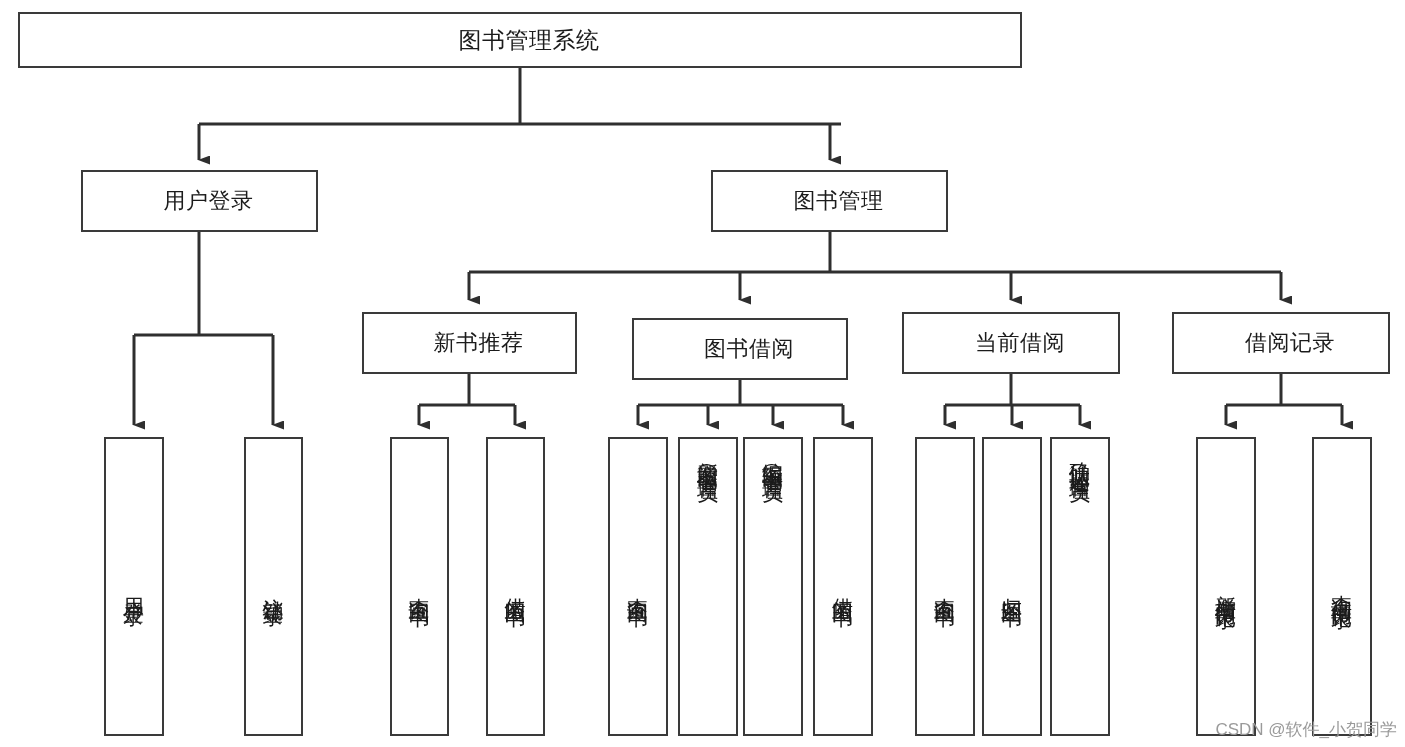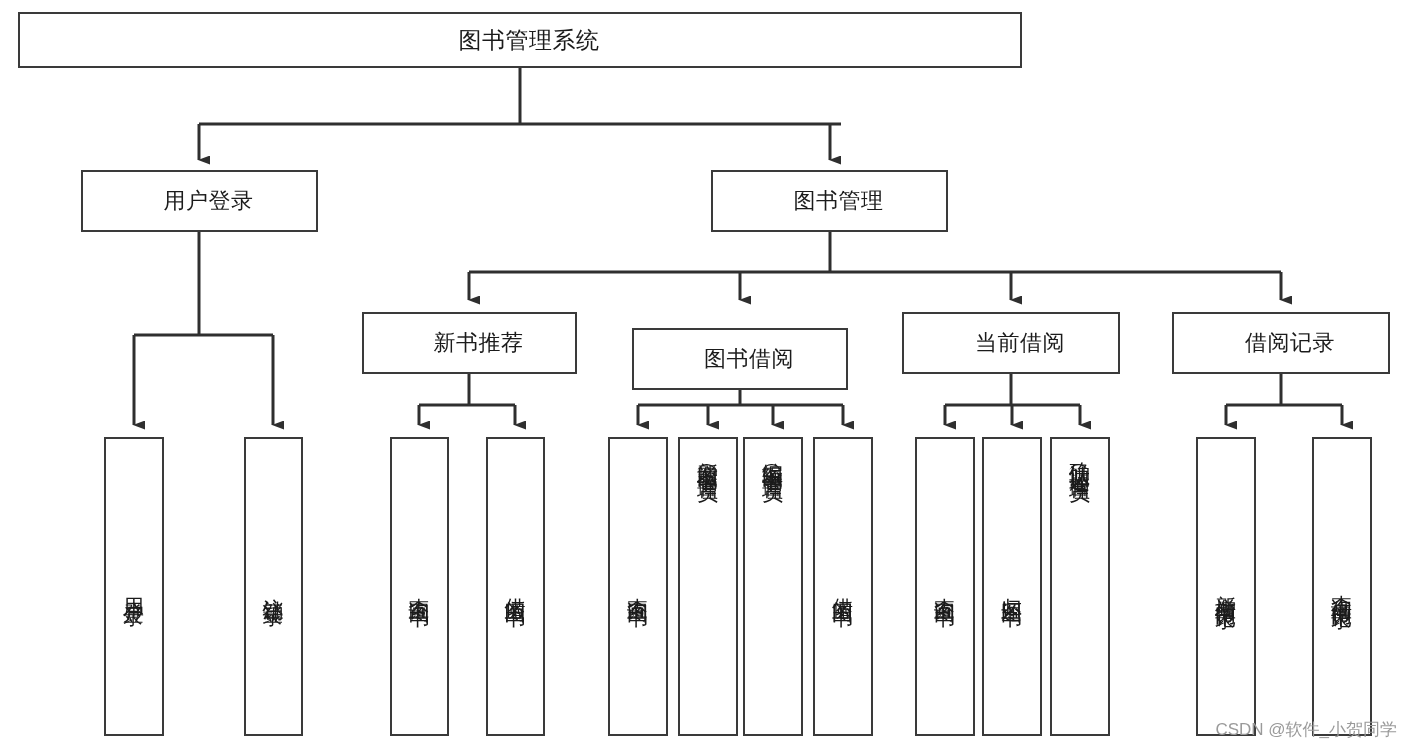--- a/index.html
+++ b/index.html
@@ -147,21 +147,21 @@
   </div>
 
   <div class="node h" style="left:362px; top:312px; width:215px; height:62px;">
     <span class="hlabel">新书推荐</span>
   </div>
 
   <div class="node h" style="left:711px; top:170px; width:237px; height:62px;">
     <span class="hlabel">图书管理</span>
   </div>
 
-  <div class="node h" style="left:632px; top:328px; width:216px; height:62px;">
+  <div class="node h" style="left:632px; top:318px; width:216px; height:62px;">
     <span class="hlabel">图书借阅</span>
   </div>
 
   <div class="node h" style="left:1172px; top:312px; width:218px; height:62px;">
     <span class="hlabel">借阅记录</span>
   </div>
 
   <div class="node h" style="left:902px; top:312px; width:218px; height:62px;">
     <span class="hlabel">当前借阅</span>
   </div>

